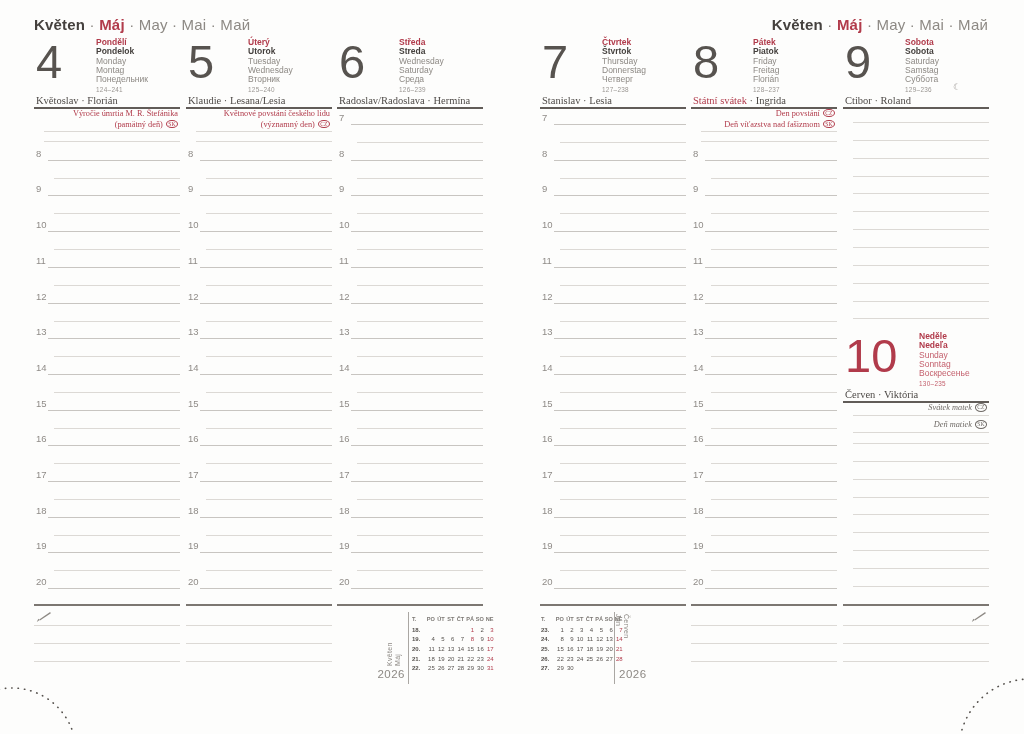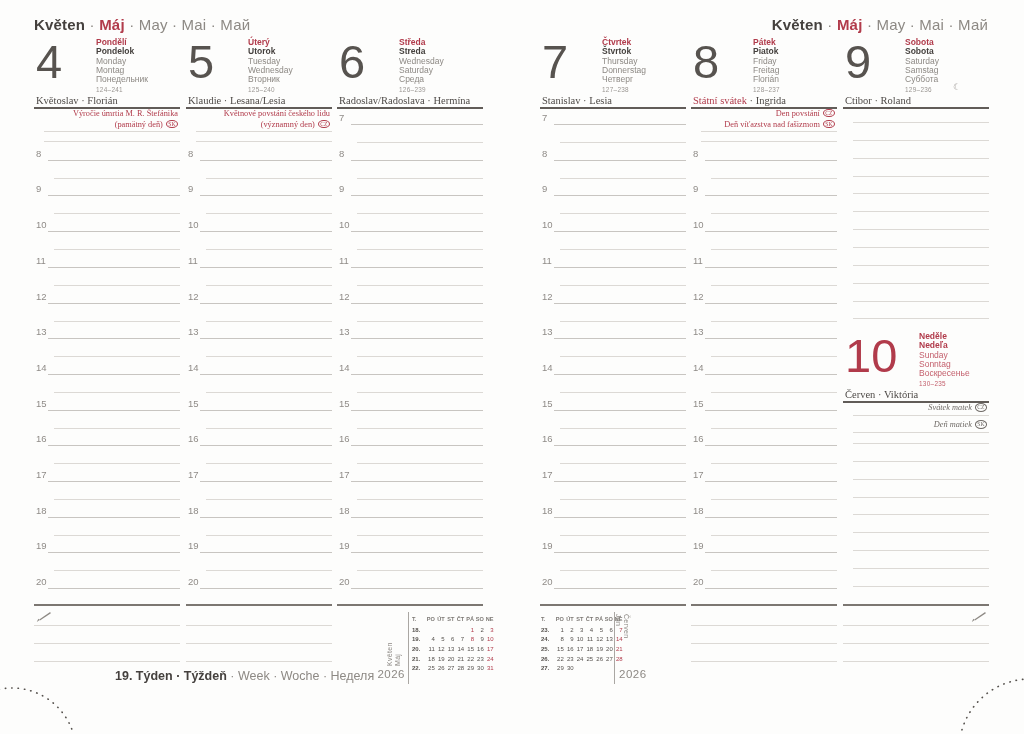--- a/index.html
+++ b/index.html
@@ -42,23 +42,20 @@
 
 <div id="sheet" class="abs" style="left:0;top:0;width:1024px;height:734px;">
 
   <div class="abs mh" style="left:34px;top:16px;">
     <span class="cs">Květen</span><span class="dot"> · </span><span class="sk">Máj</span><span class="rest"> · May · Mai · Май</span>
   </div>
   <div class="abs mh" style="right:36px;top:16px;">
     <span class="cs">Květen</span><span class="dot"> · </span><span class="sk">Máj</span><span class="rest"> · May · Mai · Май</span>
   </div>
 
-  <div class="abs wf" style="left:115px;top:669px;">
-    <span class="b">19. Týden · Týždeň</span><span class="r"> · Week · Woche · Неделя</span>
-  </div>
 
   <div class="abs year" style="left:373px;top:668px;width:32px;text-align:right;">2026</div>
   <div class="abs year" style="left:619px;top:668px;width:40px;">2026</div>
 
   <svg class="abs" style="left:0;top:660px;" width="90" height="74">
     <circle cx="12" cy="92" r="64" fill="none" stroke="#55514d" stroke-width="1.6" stroke-dasharray="0.4 6" stroke-linecap="round"></circle>
   </svg>
   <svg class="abs" style="left:934px;top:650px;" width="90" height="84">
     <circle cx="96" cy="100" r="71" fill="none" stroke="#55514d" stroke-width="1.6" stroke-dasharray="0.4 6" stroke-linecap="round"></circle>
   </svg>

